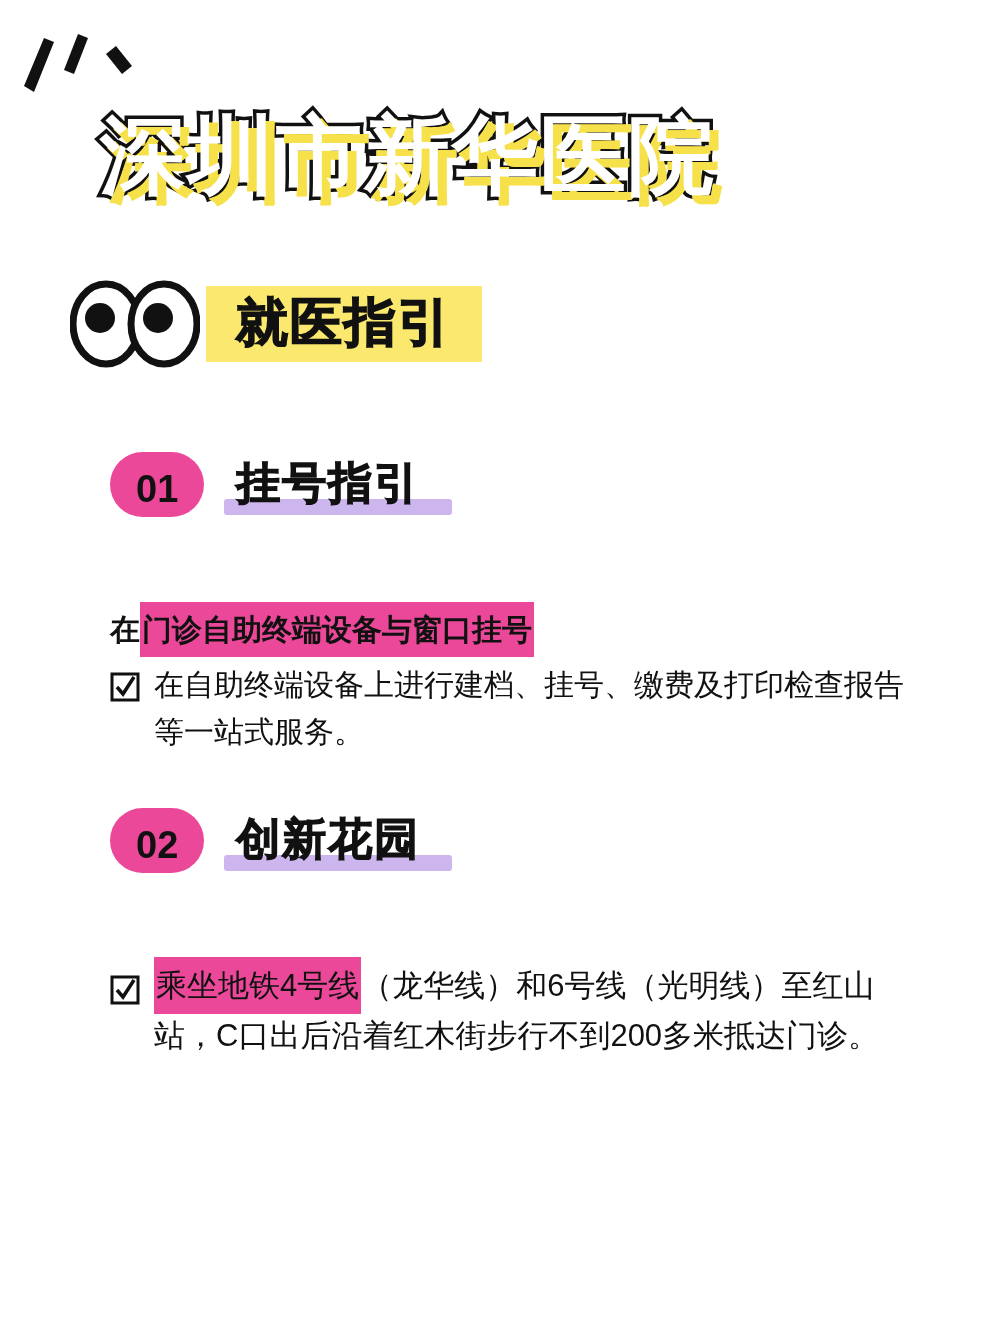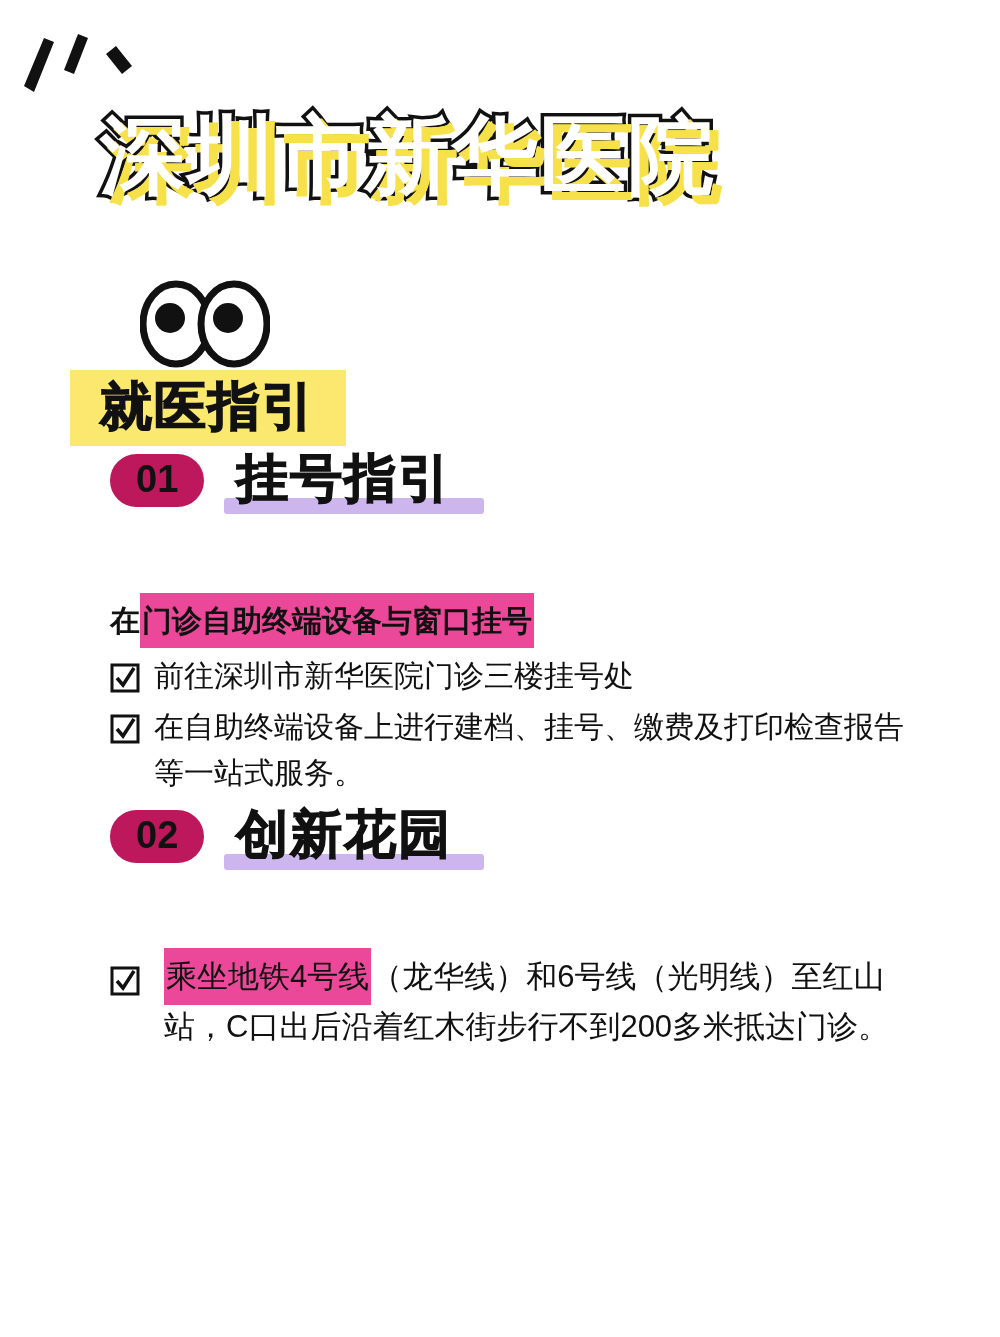--- a/index.html
+++ b/index.html
@@ -27,51 +27,51 @@
     -webkit-text-stroke: 7px #111111;
     paint-order: stroke fill;
     text-shadow:
        8px 8px 0 #f7e14a,
        8px 9px 0 #f7e14a,
        9px 8px 0 #f7e14a;
     white-space:nowrap;
   }
 
   
-  .sub-row { position:absolute; top:278px; left:70px; display:flex; align-items:center;flex-direction:column; }
+  .sub-row { position:absolute; top:278px; left:70px; display:flex; align-items:center; }
   .eyes { width:130px; height:92px; margin-right:6px; }
   .sub-badge {
     background:#fae96e;
     padding:10px 30px 14px 30px;
     display:inline-block;
   }
   .sub-text {
     font-size:52px;
     font-weight:bold;
     color:#111;
     letter-spacing:2px;
     line-height:1;
     -webkit-text-stroke: 1.5px #111;
   }
 
   
   .section { position:absolute; left:110px; width:820px; }
   .sec-head { display:flex; align-items:center; }
   .num-pill {
-    background:#be185d;
+    background:#ec4899;
     color:#111;
     font-size:38px;
     font-weight:bold;
     border-radius:40px;
-    padding:6px 26px 9px 26px;
+    padding:18px 26px 9px 26px;
     line-height:1;
     margin-right:26px;
   }
   .sec-title {
-    font-size:52px;
+    font-size:44px;
     font-weight:bold;
     letter-spacing:2px;
     position:relative;
     line-height:1;
     padding:0 6px 4px 6px;
     -webkit-text-stroke: 1.2px #111;
   }
   .sec-title:after {
     content:"";
     position:absolute;
@@ -101,21 +101,21 @@
     line-height:1.55;
     margin-bottom:4px;
   }
   .tick {
     flex:0 0 auto;
     width:30px; height:30px;
     margin:7px 14px 0 0;
   }
   .li-text { flex:1 1 auto; }
 
-  .sec2 ul.items li { font-size:31px; line-height:1.6; margin-bottom:26px;gap:10px; }
+  .sec2 ul.items li { font-size:31px; line-height:1.6; margin-bottom:26px; }
   .sec2 .tick { margin-top:9px; }
 </style>
 </head>
 <body>
 
 <div class="sparkles">
   <svg width="160" height="90" viewBox="0 0 160 90">
     <polygon points="14,56 34,8 44,12 24,62" fill="#111"></polygon>
     <polygon points="54,40 68,4 78,8 64,44" fill="#111"></polygon>
     <polygon points="96,24 112,44 122,36 106,16" fill="#111"></polygon>
@@ -151,29 +151,20 @@
   </p>
 
   <ul class="items">
     <li>
       <span class="tick">
         <svg width="30" height="30" viewBox="0 0 30 30">
           <rect x="2" y="2" width="26" height="26" fill="#fff" stroke="#111" stroke-width="3"></rect>
           <polyline points="7,15 13,22 24,5" fill="none" stroke="#111" stroke-width="3.5"></polyline>
         </svg>
       </span>
-      <span class="li-text">前往深圳市新华医院门诊三楼挂号处</span>
-    </li>
-    <li>
-      <span class="tick">
-        <svg width="30" height="30" viewBox="0 0 30 30">
-          <rect x="2" y="2" width="26" height="26" fill="#fff" stroke="#111" stroke-width="3"></rect>
-          <polyline points="7,15 13,22 24,5" fill="none" stroke="#111" stroke-width="3.5"></polyline>
-        </svg>
-      </span>
       <span class="li-text">在自助终端设备上进行建档、挂号、缴费及打印检查报告等一站式服务。</span>
     </li>
   </ul>
 </div>
 
 <div class="section sec2" style="top:808px;">
   <div class="sec-head">
     <span class="num-pill">02</span>
     <span class="sec-title"><span>创新花园</span></span>
   </div>

